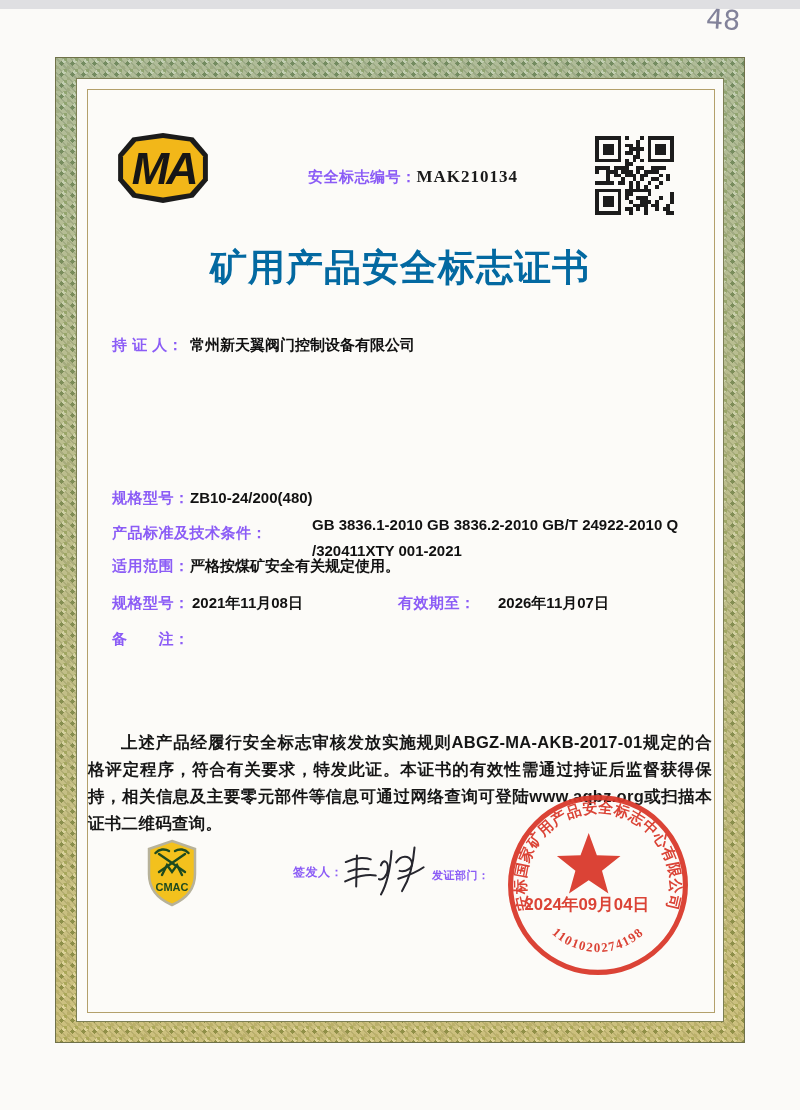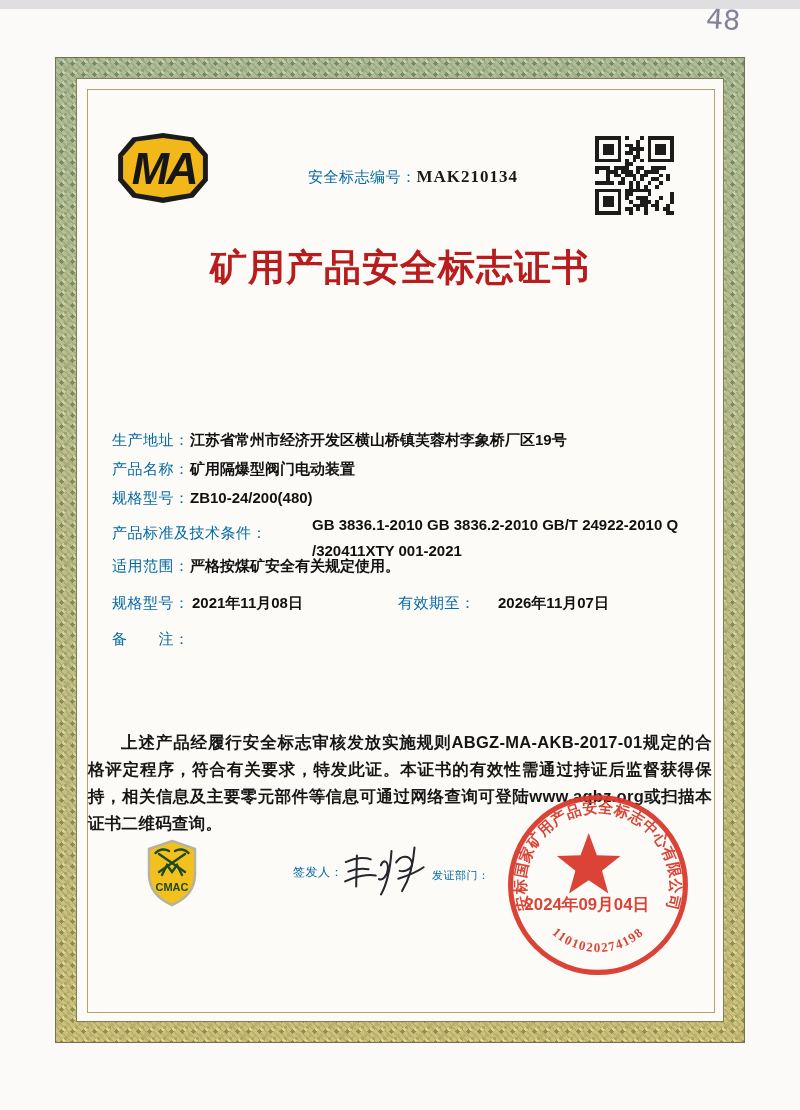--- a/index.html
+++ b/index.html
@@ -24,29 +24,29 @@
       radial-gradient(circle 3.6px at 11px 0px, #9aa361 97%, transparent),
       radial-gradient(circle 1.7px at 8px 3px, #ece8ca 97%, transparent),
       repeating-linear-gradient(45deg, rgba(85,90,55,.25) 0 1.5px, transparent 1.5px 5px);
     background-size:100% 100%,11px 11px,11px 11px,11px 11px,11px 11px,auto;
     border:1px solid #6f7149;
   }
   .band-hole{position:absolute;left:77px;top:79px;width:646px;height:942px;background:#fcfbf8;box-shadow:0 0 0 1px #7c7e54;}
   .thin-line{position:absolute;left:87px;top:89px;width:626px;height:922px;border:1px solid #b3a06b;}
 
   .abs{position:absolute;}
-  .lbl{font-size:15px;font-weight:400;letter-spacing:.5px;color:#0369a1;}
+  .lbl{font-size:15px;font-weight:700;letter-spacing:.5px;color:#8b5cf6;}
   .val{font-size:15px;font-weight:700;color:#111;}
 
   .cert-line{left:308px;top:167px;}
   .cert-line .num{font-size:17px;font-weight:700;font-family:"Liberation Serif",serif;letter-spacing:1px;}
 
   .title{
     left:0;top:243px;width:800px;text-align:center;
-    font-size:37px;font-weight:800;letter-spacing:1px;color:#b91c1c;
+    font-size:37px;font-weight:800;letter-spacing:1px;color:#0369a1;
     font-family:"Liberation Serif",serif;
   }
 
   .std-val{white-space:pre-line;line-height:26px;}
   .statement{
     left:88px;top:729px;width:624px;font-size:16.5px;font-weight:700;color:#161616;
     line-height:27px;text-align:justify;text-indent:2em;letter-spacing:.3px;
   }
   .stamp{opacity:.94;}
   .stamp-red-f{fill:var(--stamp-red,#d9382a);}
@@ -290,25 +290,22 @@
       <rect x="18" y="19" width="1" height="1"></rect>
       <rect x="19" y="19" width="1" height="1"></rect>
       <rect x="9" y="20" width="1" height="1"></rect>
       <rect x="13" y="20" width="1" height="1"></rect>
       <rect x="19" y="20" width="1" height="1"></rect>
       <rect x="20" y="20" width="1" height="1"></rect>
     </svg>
 
   <div class="abs title">矿用产品安全标志证书</div>
 
-  <div class="abs" style="left:112px;top:431px">
-    <span class="lbl" style="display:inline-block;width:78px">生产地址：</span><span class="val">江苏省常州市经济开发区横山桥镇芙蓉村李象桥厂区19号</span>
-  </div>
-  <div class="abs" style="left:112px;top:460px">
-    <span class="lbl" style="display:inline-block;width:78px">产品名称：</span><span class="val">矿用隔爆型阀门电动装置</span>
+  <div class="abs" style="left:112px;top:336px">
+    <span class="lbl" style="display:inline-block;width:78px">持 证 人：</span><span class="val">常州新天翼阀门控制设备有限公司</span>
   </div>
   <div class="abs" style="left:112px;top:489px">
     <span class="lbl" style="display:inline-block;width:78px">规格型号：</span><span class="val">ZB10-24/200(480)</span>
   </div>
 
   <div class="abs lbl" style="left:112px;top:524px">产品标准及技术条件：</div>
   <div class="abs val std-val" style="left:312px;top:512px;width:410px">GB 3836.1-2010 GB 3836.2-2010 GB/T 24922-2010 Q
 /320411XTY 001-2021</div>
 
   <div class="abs" style="left:112px;top:557px">

